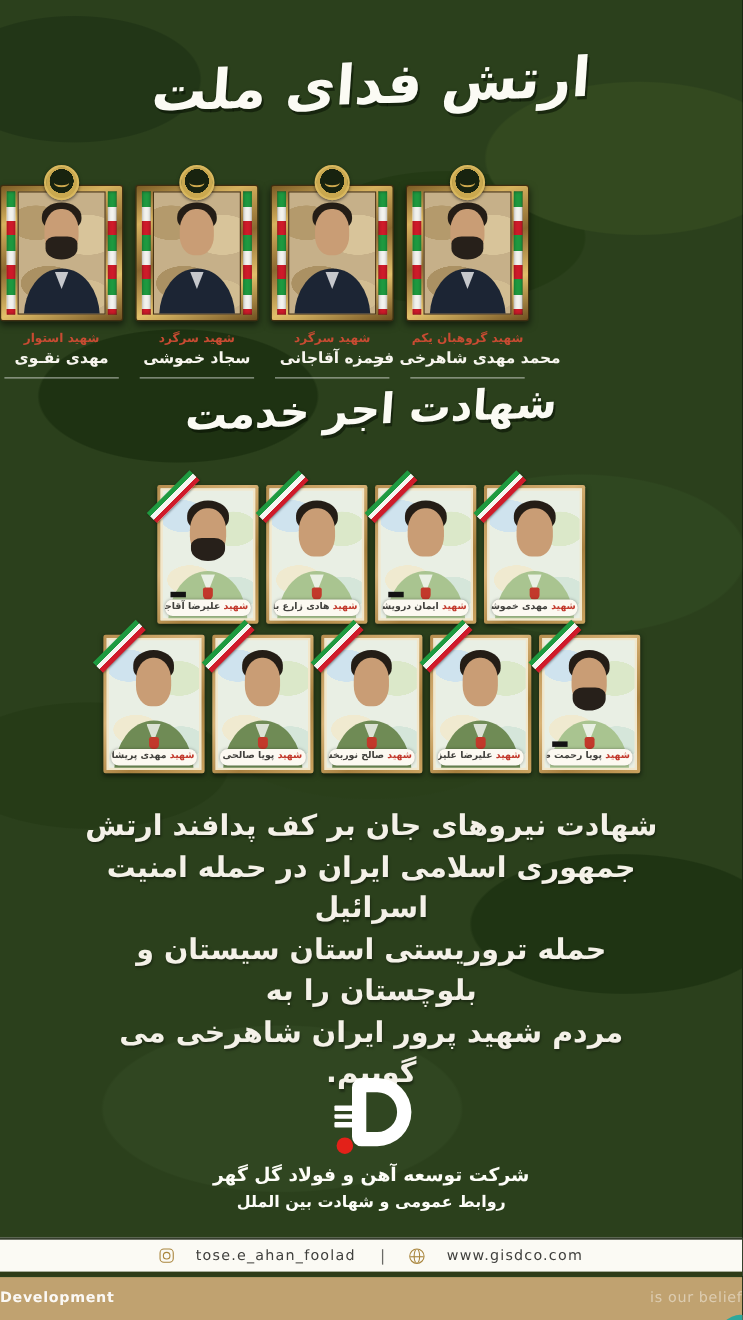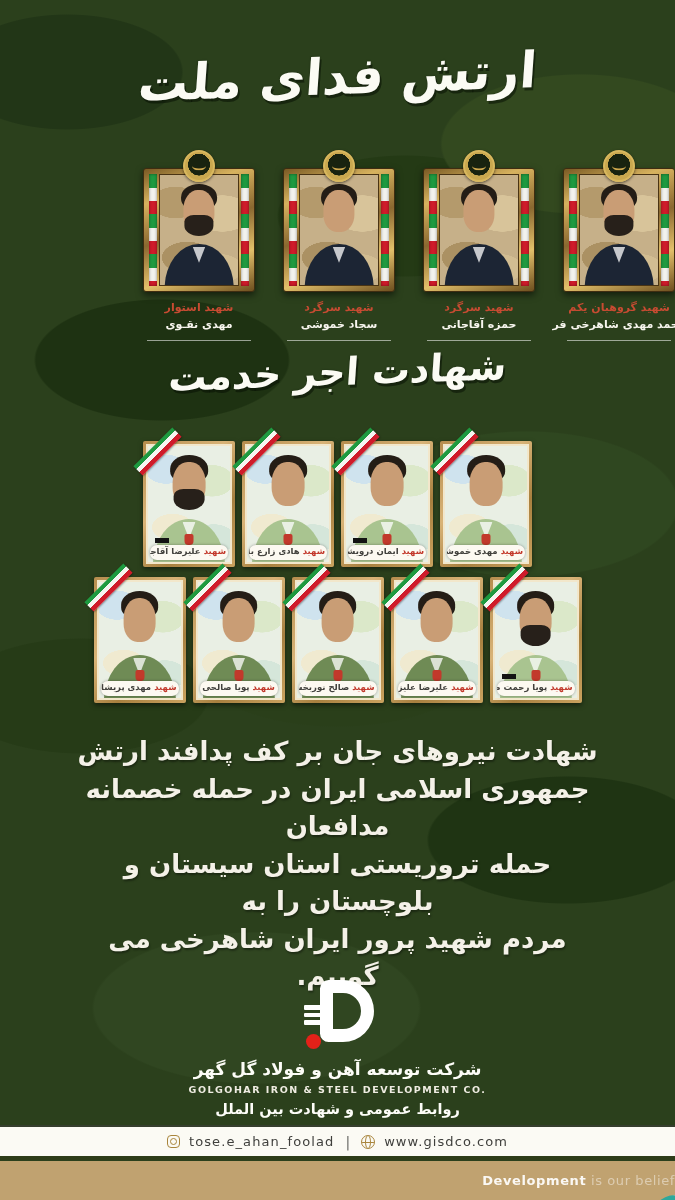--- a/index.html
+++ b/index.html
@@ -17,21 +17,21 @@
       radial-gradient(ellipse 210px 100px at 60% 18%, #243a15 0 60%, transparent 61%),
       radial-gradient(ellipse 240px 110px at 50% 55%, #2a3f1a 0 60%, transparent 61%);
   }
   
   .callig{position:absolute;left:0;right:0;text-align:center;color:#fbfbf4;font-weight:bold;
     direction:rtl;transform:rotate(-2deg) skewX(-6deg);
     text-shadow:2px 3px 0 rgba(8,16,4,.55), 0 0 2px rgba(8,16,4,.4);}
   .c1{top:48px;font-size:50px;letter-spacing:1px;}
   .c2{top:350px;font-size:38px;}
   
-  .army-row{position:absolute;top:150px;left:0;right:0;display:flex;justify-content:flex-end;gap:28px;margin-left:34px;}
+  .army-row{position:absolute;top:150px;left:0;right:0;display:flex;justify-content:flex-start;gap:11px;}
   .army-col{width:112px;display:flex;flex-direction:column;align-items:center;}
   .emblem{width:32px;height:32px;border-radius:50%;position:relative;z-index:3;margin-bottom:-14px;
     background:radial-gradient(circle at 50% 45%, #18230f 0 52%, #c9a84f 53% 76%, #6b511f 77%);
     border:2px solid #d9b85e;box-shadow:0 1px 3px rgba(0,0,0,.6);box-sizing:border-box;}
   .emblem::before{content:"";position:absolute;left:50%;top:50%;width:14px;height:7px;
     transform:translate(-50%,-50%);border-bottom:2px solid #cfa94e;border-radius:0 0 50% 50%;}
   .gframe{width:112px;height:124px;box-sizing:border-box;display:flex;padding:5px;border-radius:3px;
     background:linear-gradient(160deg,#7a5a24,#d7b25e 22%,#8a6830 48%,#e2c06a 74%,#6e4f1f);
     border:1px solid #3f2d10;box-shadow:0 3px 7px rgba(0,0,0,.55);}
   .ribbon{width:8px;height:100%;
@@ -54,21 +54,21 @@
     background:#27201a;border-radius:35% 35% 55% 55%;}
   .torso{position:absolute;bottom:-5%;left:50%;transform:translateX(-50%);width:88%;height:42%;
     border-radius:50% 50% 0 0 / 95% 95% 0 0;}
   .u-navy .torso{background:#1c2534;}
   .u-light .torso{background:#a9c490;}
   .u-dark .torso{background:#6f8b55;}
   .torso::before{content:"";position:absolute;top:6%;left:50%;transform:translateX(-50%);
     width:18%;height:34%;background:rgba(255,255,255,.75);clip-path:polygon(50% 100%,0 0,100% 0);}
   
   .cap-rank{margin-top:9px;font-size:11px;font-weight:bold;color:#c84b32;direction:rtl;white-space:nowrap;}
-  .cap-name{margin-top:4px;font-size:11px;font-weight:bold;color:#f7f5ee;direction:rtl;white-space:nowrap;}
+  .cap-name{margin-top:4px;font-size:14px;font-weight:bold;color:#f7f5ee;direction:rtl;white-space:nowrap;}
   .cap-line{margin-top:9px;width:104px;border-top:1px solid rgba(255,255,255,.55);}
   
   .grid{position:absolute;left:0;right:0;display:flex;justify-content:center;gap:7px;}
   .g1{top:441px;} .g2{top:577px;}
   .card{width:92px;height:126px;box-sizing:border-box;position:relative;padding:3px;border-radius:2px;
     background:linear-gradient(135deg,#b68d4e,#d8b377 38%,#a8803f 68%,#caa25f);
     box-shadow:0 2px 5px rgba(0,0,0,.5);}
   .card-inner{width:100%;height:100%;box-sizing:border-box;border:2px solid #f2e7cb;
     position:relative;overflow:hidden;
     background-color:#e9efe4;
@@ -98,33 +98,33 @@
   .dshape{position:absolute;right:8px;top:0;width:54px;height:62px;box-sizing:border-box;
     border:13px solid #fff;border-radius:10px 36px 36px 10px;}
   .stripes{position:absolute;left:10px;top:25px;display:flex;flex-direction:column;gap:3px;}
   .stripes span{display:block;width:19px;height:4.5px;background:#fff;border-radius:1px;}
   .dot{position:absolute;left:12px;bottom:-5px;width:15px;height:15px;border-radius:50%;background:#e32119;}
   .co-fa{font-size:17px;font-weight:bold;color:#fdfdf8;direction:rtl;}
   .co-en{margin-top:5px;font-size:9.5px;font-weight:bold;color:#efece2;letter-spacing:1.5px;}
   .co-dept{margin-top:6px;font-size:14.5px;font-weight:bold;color:#fdfdf8;direction:rtl;}
   
   .fbar{position:absolute;top:1125px;left:0;right:0;height:29px;background:#fbfaf4;z-index:8;
-    display:flex;align-items:center;justify-content:center;gap:9px;
+    display:flex;align-items:center;justify-content:center;gap:20px;
     border-top:2px solid rgba(18,28,9,.85);border-bottom:4px solid #2e3c18;box-sizing:content-box;}
   .handle{font-size:13px;color:#3f3f3c;letter-spacing:1.1px;}
   .fsep{color:#6a6a66;font-size:14px;padding:0 2px;}
   .ig-icon{width:13px;height:13px;border:1.6px solid #a9853c;border-radius:4px;position:relative;box-sizing:border-box;}
   .ig-icon::before{content:"";position:absolute;inset:2px;border:1.4px solid #a9853c;border-radius:50%;}
   .globe-icon{width:14px;height:14px;border:1.6px solid #a9853c;border-radius:50%;position:relative;box-sizing:border-box;overflow:hidden;}
   .globe-icon::before{content:"";position:absolute;top:-1px;bottom:-1px;left:50%;width:6px;
     transform:translateX(-50%);border:1.2px solid #a9853c;border-radius:50%;box-sizing:border-box;}
   .globe-icon::after{content:"";position:absolute;left:-1px;right:-1px;top:50%;border-top:1.2px solid #a9853c;}
   
   .tstrip{position:absolute;top:1161px;left:0;right:0;bottom:0;background:#c0a270;z-index:8;
-    display:flex;align-items:center;justify-content:flex-end;font-size:13px;letter-spacing:.6px;}
+    display:flex;align-items:center;justify-content:space-between;font-size:13px;letter-spacing:.6px;}
   .t-strong{color:rgba(255,255,255,.92);font-weight:bold;}
   .t-rest{color:rgba(255,255,255,.45);font-weight:normal;white-space:pre;}
   
   .wmark{position:absolute;right:-22px;bottom:-14px;z-index:12;font-size:62px;font-weight:bold;
     color:#2da89c;direction:rtl;line-height:1;transform:rotate(-35deg);transform-origin:100% 100%;
     text-shadow:1.5px 1.5px 0 rgba(235,248,244,.85);pointer-events:none;}
 </style>
 </head>
 <body>
 
@@ -352,37 +352,36 @@
         <div class="banner">
           <span class="sh">شهید</span><span class="nm">پویا رحمت طلب</span>
         </div>
       </div>
     </div>
 
   </div>
 
   <div class="message">
     <div>شهادت نیروهای جان بر کف پدافند ارتش</div>
-    <div>جمهوری اسلامی ایران در حمله خصمانه مدافعان</div>
+    <div>جمهوری اسلامی ایران در حمله امنیت اسرائیل</div>
     <div>حمله تروریستی استان سیستان و بلوچستان را به</div>
     <div>مردم شهید پرور ایران شاهرخی می گوییم.</div>
   </div>
 
   <div class="logo-block">
     <div class="dlogo">
       <div class="stripes">
           <span></span>
           <span></span>
           <span></span>
         </div>
       <div class="dshape"></div>
       <div class="dot"></div>
     </div>
     <div class="co-fa">شرکت توسعه آهن و فولاد گل گهر</div>
-    <div class="co-en">GOLGOHAR IRON &amp; STEEL DEVELOPMENT CO.</div>
     <div class="co-dept">روابط عمومی و شهادت بین الملل</div>
   </div>
 
   <div class="fbar">
     <span class="ig-icon"></span>
     <span class="handle">tose.e_ahan_foolad</span>
     <span class="fsep">|</span>
     <span class="globe-icon"></span>
     <span class="handle">www.gisdco.com</span>
   </div>

